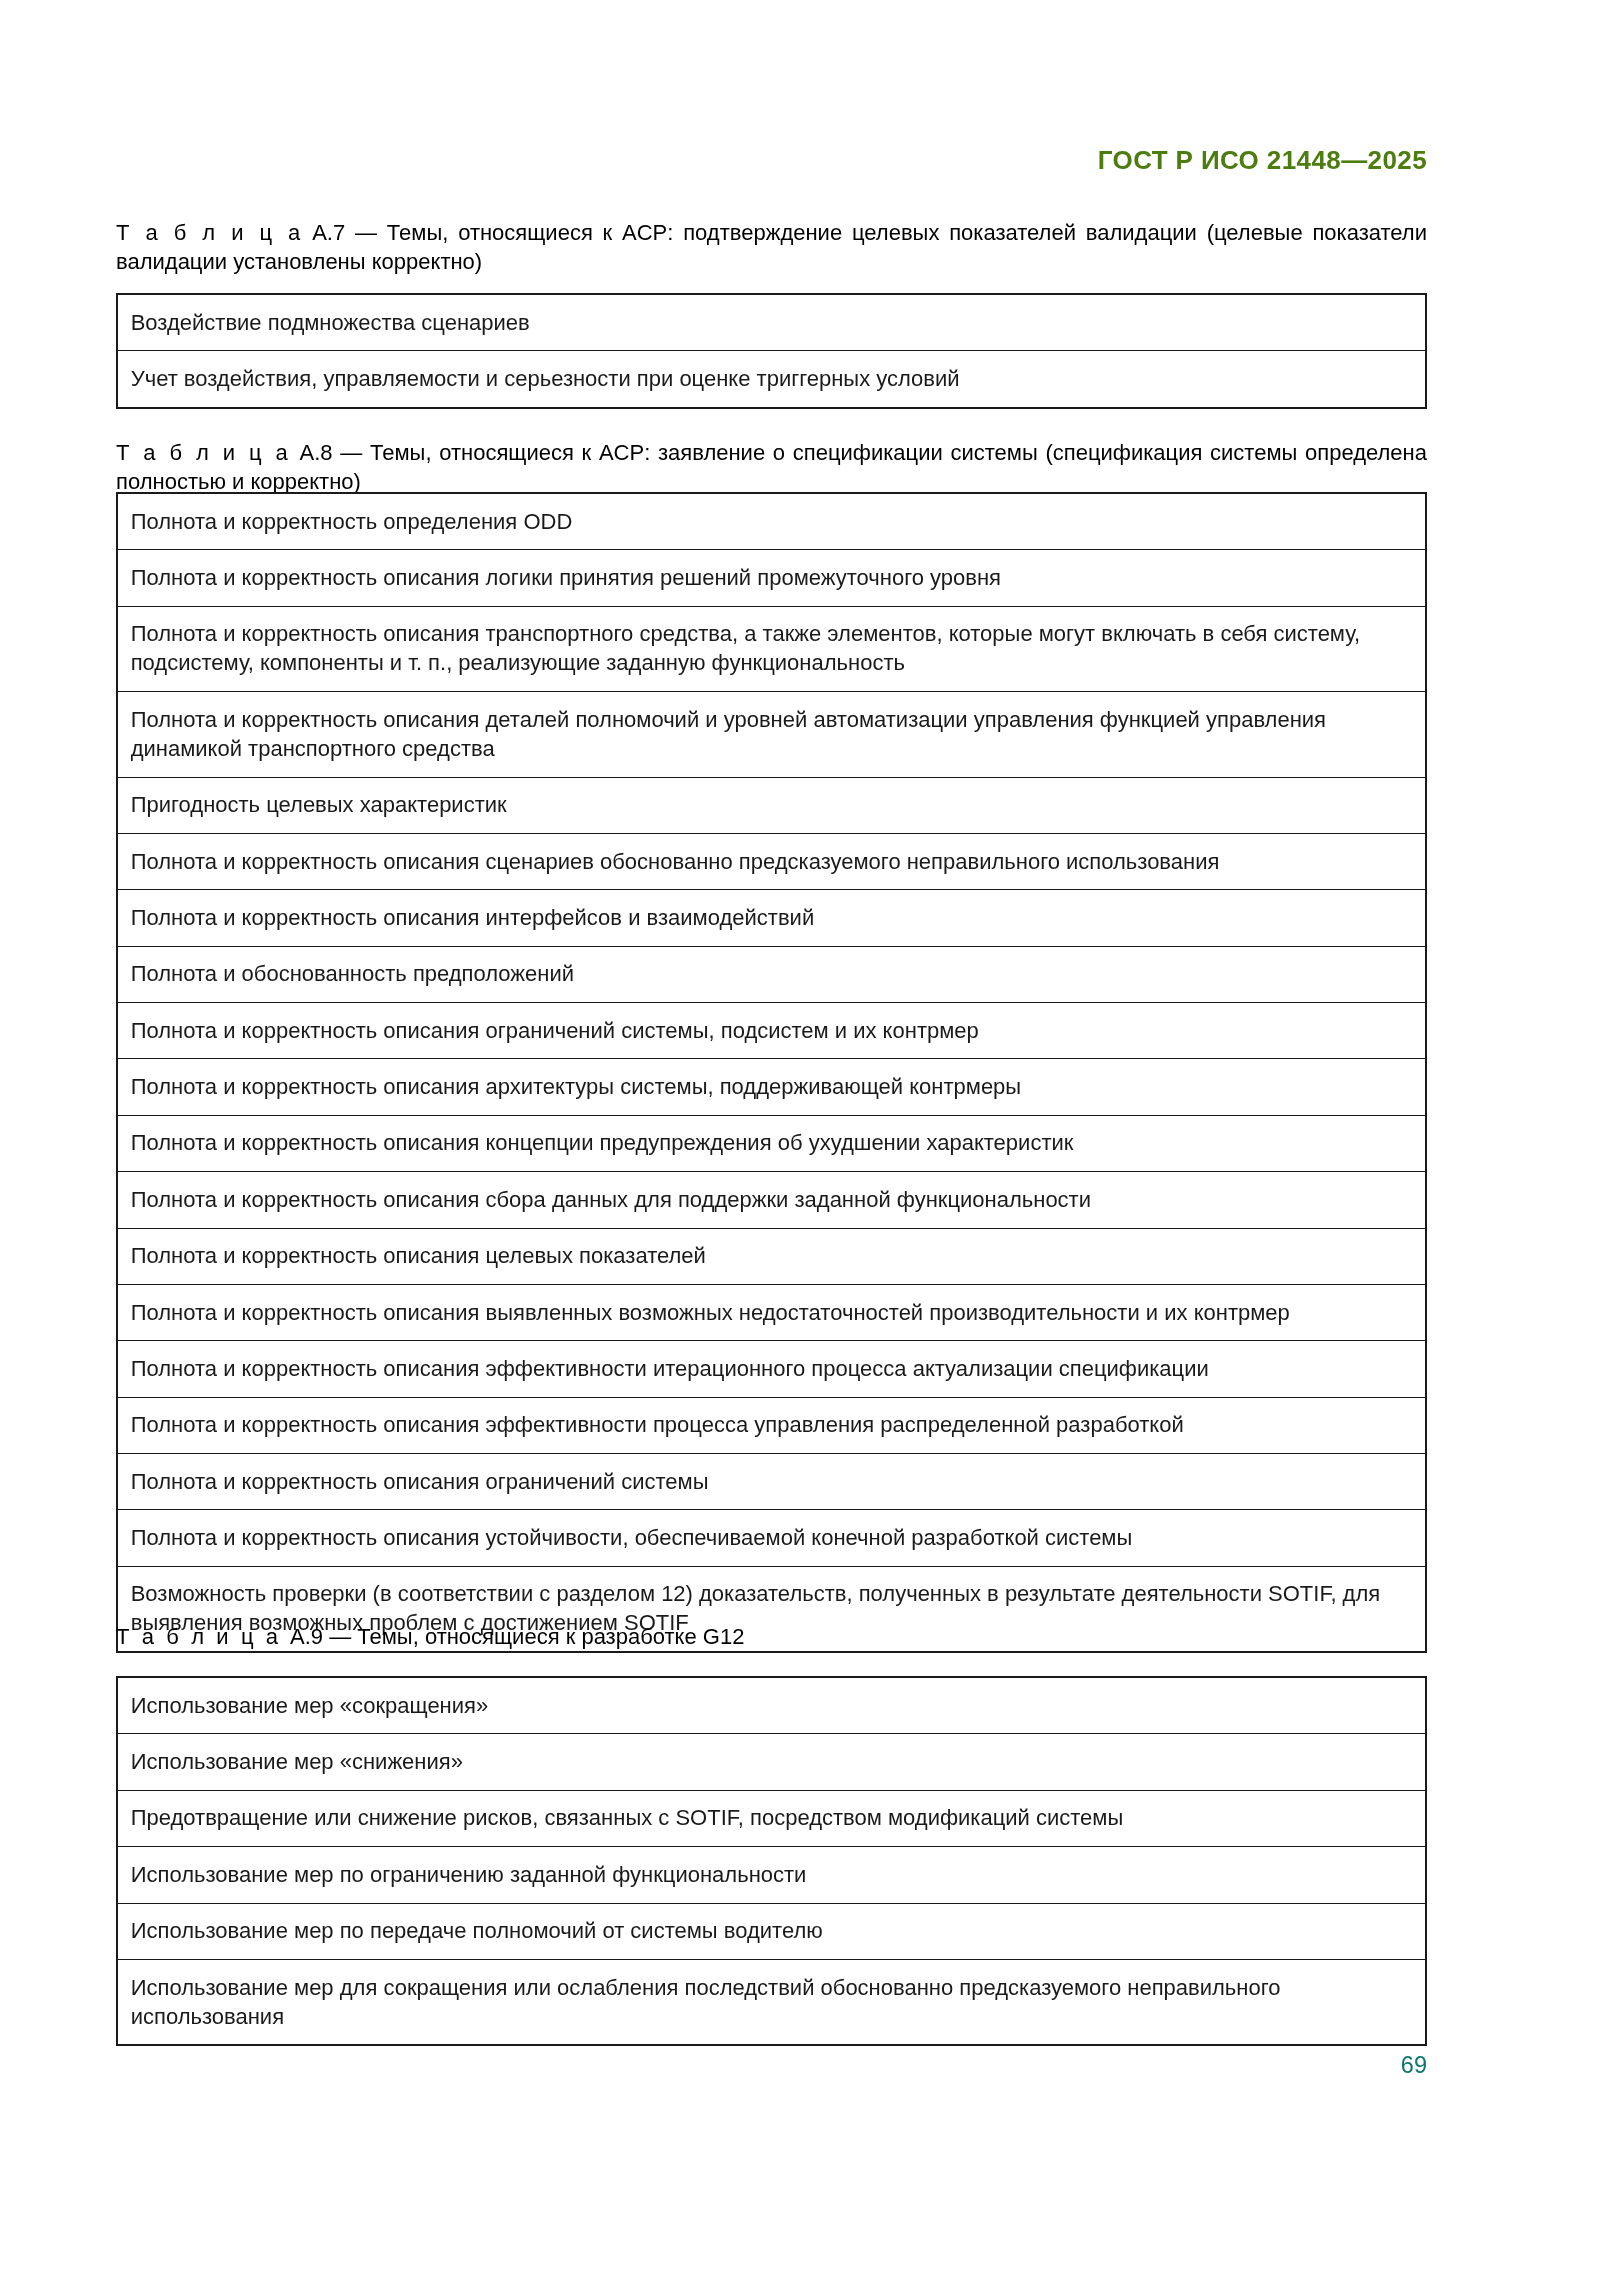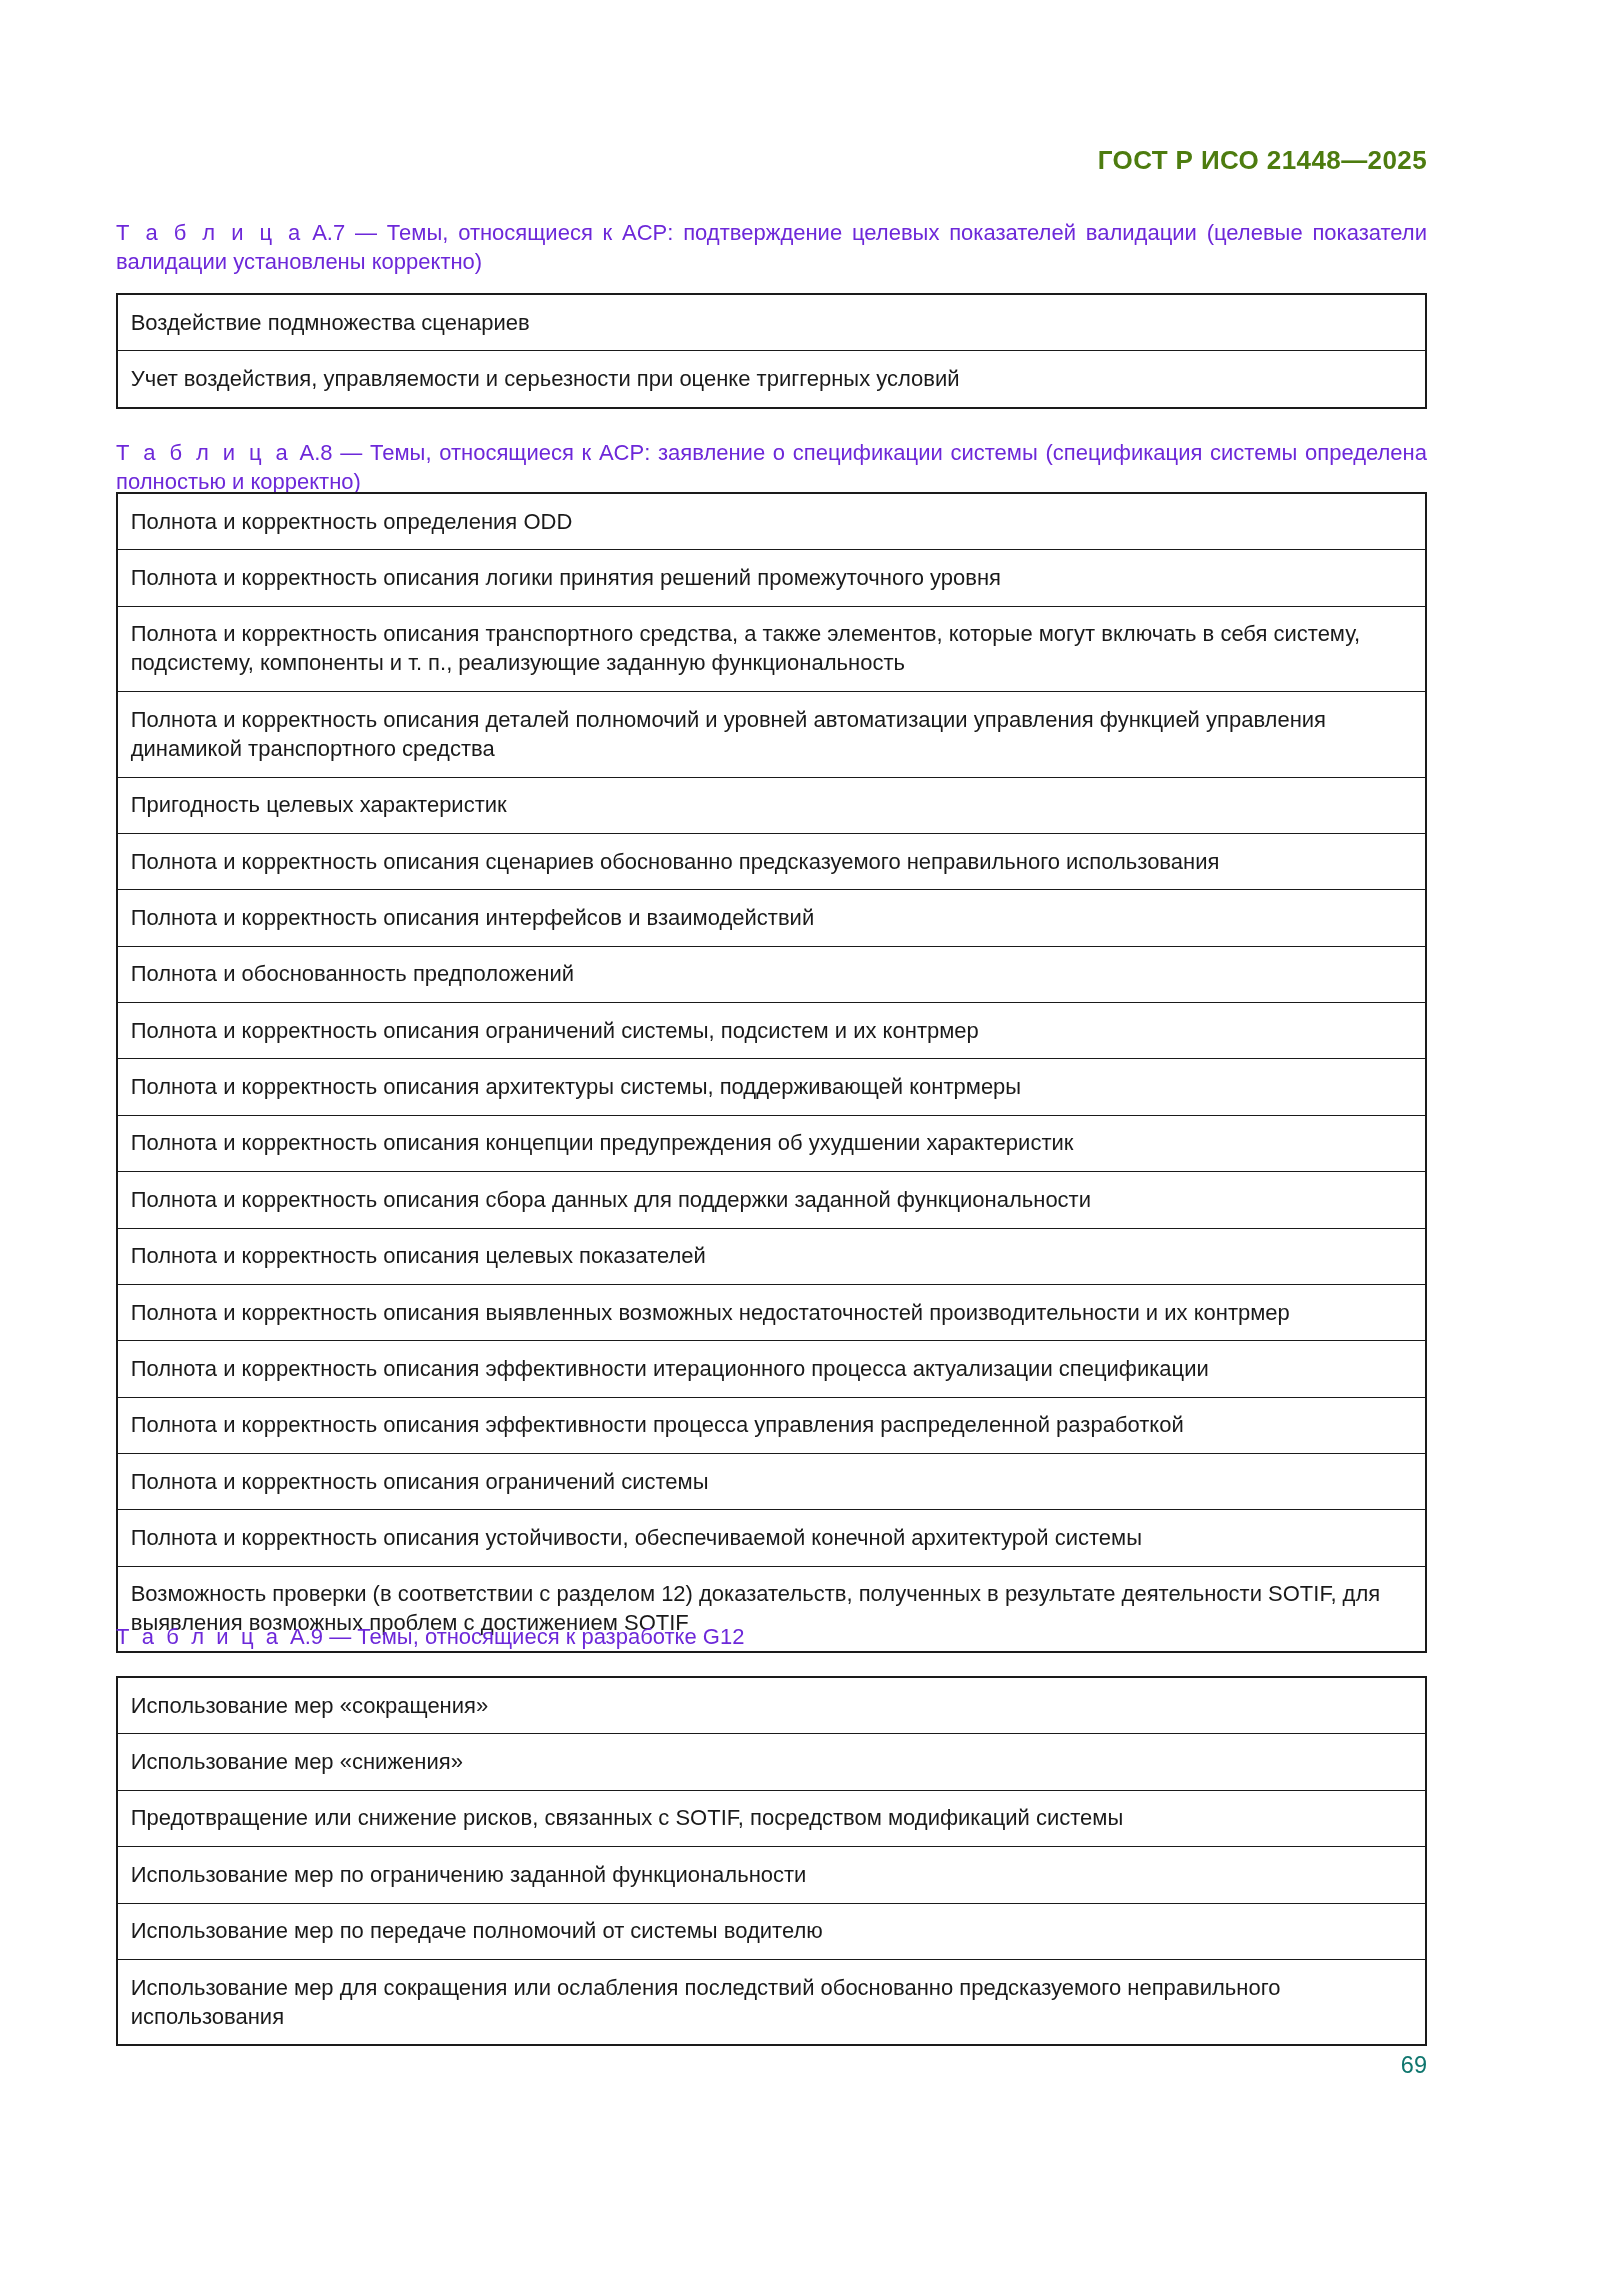--- a/index.html
+++ b/index.html
@@ -37,21 +37,21 @@
     font-weight: bold;
     letter-spacing: 0.4px;
     white-space: nowrap;
     color: #4d7c0f;
   }
 
   
   .table-caption {
     font-size: 22px;
     line-height: 29px;
-    color: #6d28d9;
+    color: #000000;
     text-align: justify;
     text-justify: inter-word;
   }
   .table-caption .cap-word {
     letter-spacing: 3.1px;
   }
   .table-caption .cap-num {
     margin-left: 8.8px;
     letter-spacing: 0;
   }
@@ -177,21 +177,21 @@
           <tr>
               <td>Полнота и корректность описания эффективности итерационного процесса актуализации спецификации</td>
             </tr>
           <tr>
               <td>Полнота и корректность описания эффективности процесса управления распределенной разработкой</td>
             </tr>
           <tr>
               <td>Полнота и корректность описания ограничений системы</td>
             </tr>
           <tr>
-              <td>Полнота и корректность описания устойчивости, обеспечиваемой конечной архитектурой системы</td>
+              <td>Полнота и корректность описания устойчивости, обеспечиваемой конечной разработкой системы</td>
             </tr>
           <tr>
               <td>Возможность проверки (в соответствии с разделом 12) доказательств, полученных в результате деятельности SOTIF, для выявления возможных проблем с достижением SOTIF</td>
             </tr>
         </tbody>
       </table>
     </div>
 
     <div class="block-a9-caption">
       <div class="table-caption">

